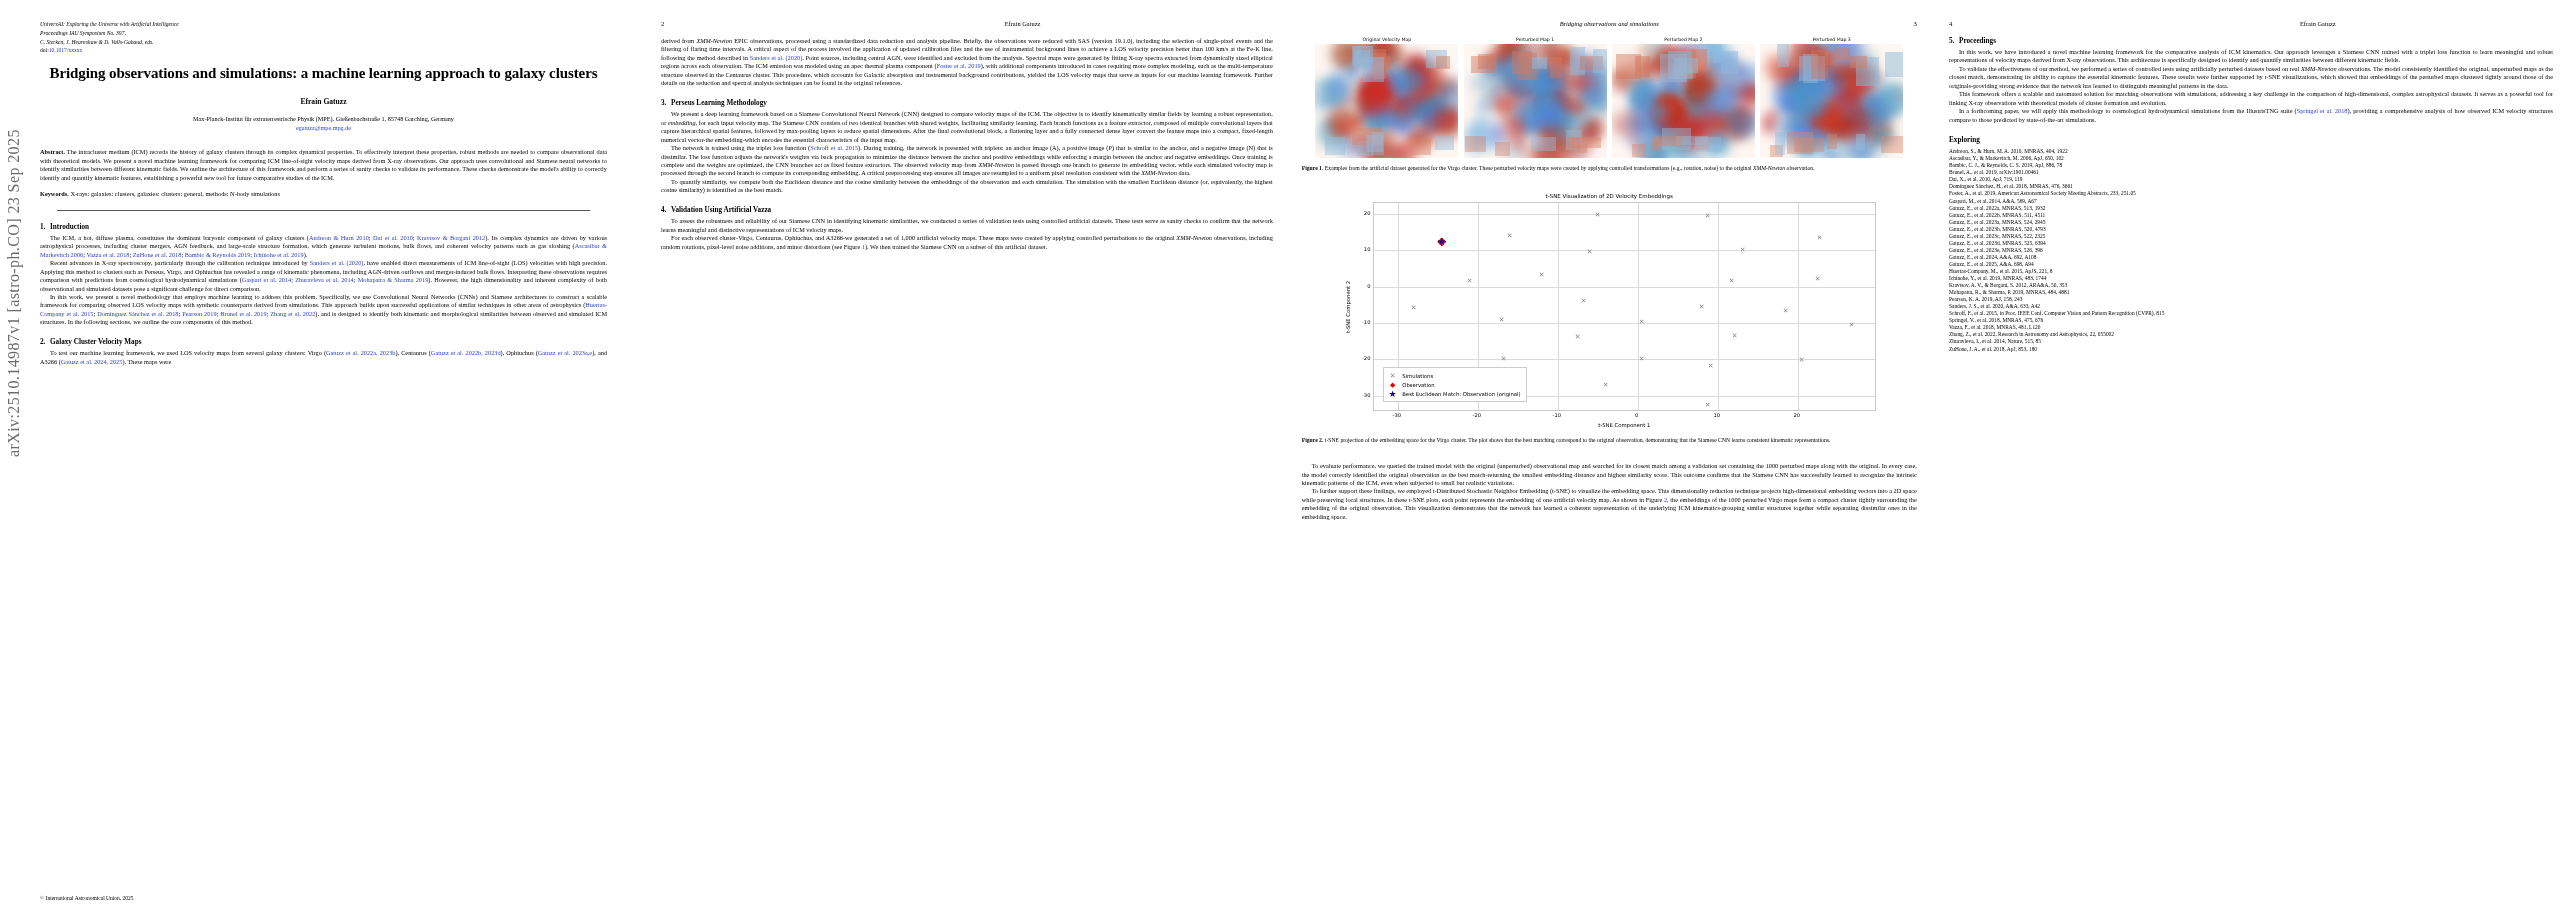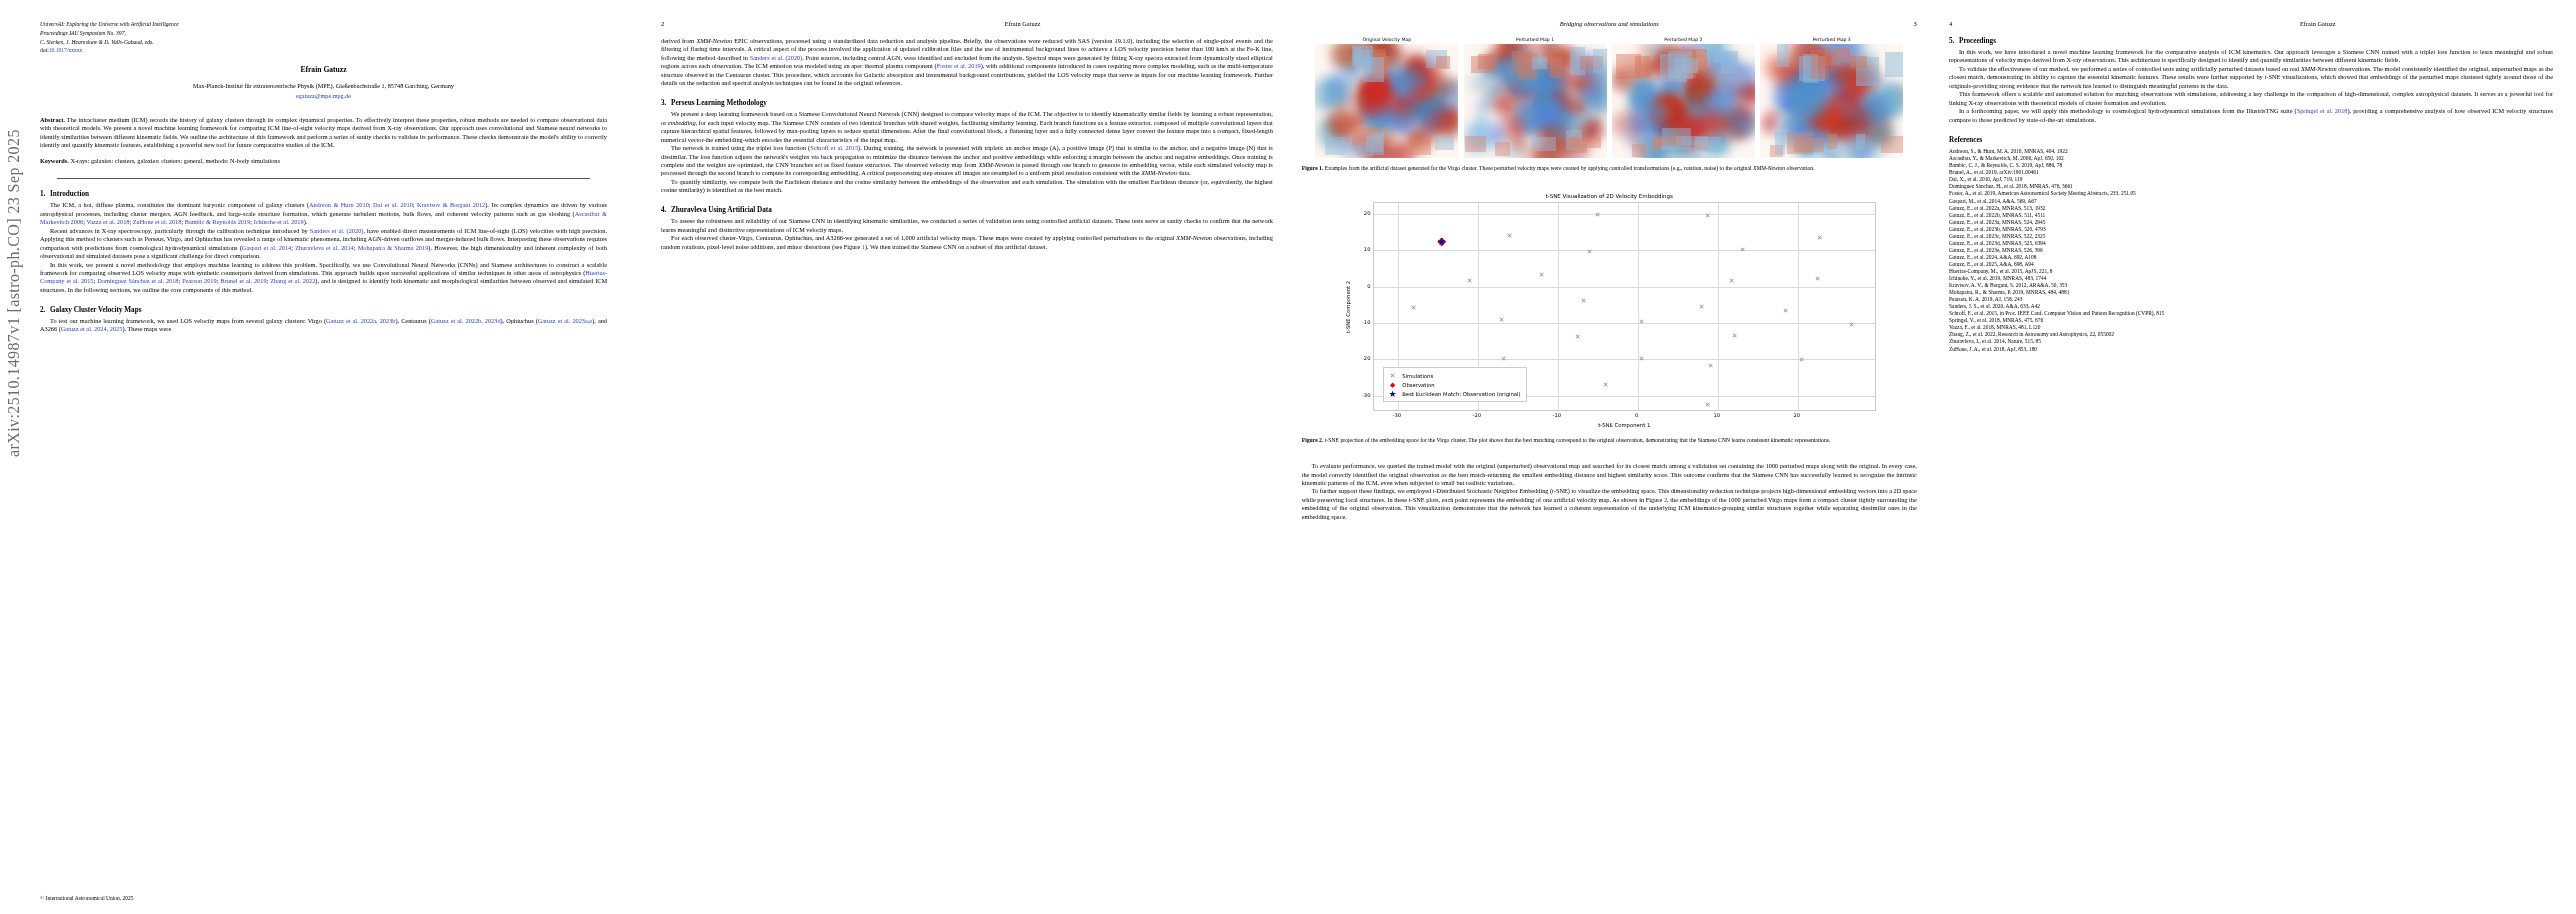--- a/index.html
+++ b/index.html
@@ -102,20 +102,21 @@
   <div class="page p1">
     <div class="arxiv-stamp">arXiv:2510.14987v1  [astro-ph.CO]  23 Sep 2025</div>
 
     <div>
       <div class="venue">UniversAI: Exploring the Universe with Artificial Intelligence</div>
       <div class="venue">Proceedings IAU Symposium No. 397,</div>
       <div class="venue">C. Sterken, J. Hearnshaw &amp; D. Valls-Gabaud, eds.</div>
       <div class="doi"><span>doi:</span><span class="lnk">10.1017/xxxxx</span></div>
     </div>
 
+    <div class="title">Bridging observations and simulations: a machine learning approach to galaxy clusters</div>
     <div class="author">Efrain Gatuzz</div>
     <div class="affil">Max-Planck-Institut für extraterrestrische Physik (MPE), Gießenbachstraße 1, 85748 Garching, Germany</div>
     <div class="email">egatuzz@mpe.mpg.de</div>
 
     <div class="abstract"><b>Abstract.</b> <span>The intracluster medium (ICM) records the history of galaxy clusters through its complex dynamical properties. To effectively interpret these properties, robust methods are needed to compare observational data with theoretical models. We present a novel machine learning framework for comparing ICM line-of-sight velocity maps derived from X-ray observations. Our approach uses convolutional and Siamese neural networks to identify similarities between different kinematic fields. We outline the architecture of this framework and perform a series of sanity checks to validate its performance. These checks demonstrate the model's ability to correctly identify and quantify kinematic features, establishing a powerful new tool for future comparative studies of the ICM.</span></div>
 
     <div class="keywords"><b>Keywords.</b> <span>X-rays: galaxies: clusters, galaxies: clusters: general, methods: N-body simulations</span></div>
 
     <hr class="rule">
 
@@ -143,21 +144,21 @@
     <p class="para noind"><span>derived from </span><i>XMM-Newton</i><span> EPIC observations, processed using a standardized data reduction and analysis pipeline. Briefly, the observations were reduced with SAS (version 19.1.0), including the selection of single-pixel events and the filtering of flaring time intervals. A critical aspect of the process involved the application of updated calibration files and the use of instrumental background lines to achieve a LOS velocity precision better than 100 km/s at the Fe-K line, following the method described in </span><span class="cite">Sanders et al. (2020)</span><span>. Point sources, including central AGN, were identified and excluded from the analysis. Spectral maps were generated by fitting X-ray spectra extracted from dynamically sized elliptical regions across each observation. The ICM emission was modeled using an apec thermal plasma component (</span><span class="cite">Foster et al. 2019</span><span>), with additional components introduced in cases requiring more complex modeling, such as the multi-temperature structure observed in the Centaurus cluster. This procedure, which accounts for Galactic absorption and instrumental background contributions, yielded the LOS velocity maps that serve as inputs for our machine learning framework. Further details on the reduction and spectral analysis techniques can be found in the original references.</span></p>
 
     <div class="sec"><span class="num">3.</span><span>Perseus Learning Methodology</span></div>
 
     <p class="para"><span>We present a deep learning framework based on a Siamese Convolutional Neural Network (CNN) designed to compare velocity maps of the ICM. The objective is to identify kinematically similar fields by learning a robust representation, or </span><i>embedding</i><span>, for each input velocity map. The Siamese CNN consists of two identical branches with shared weights, facilitating similarity learning. Each branch functions as a feature extractor, composed of multiple convolutional layers that capture hierarchical spatial features, followed by max-pooling layers to reduce spatial dimensions. After the final convolutional block, a flattening layer and a fully connected dense layer convert the feature maps into a compact, fixed-length numerical vector-the embedding-which encodes the essential characteristics of the input map.</span></p>
 
     <p class="para"><span>The network is trained using the triplet loss function (</span><span class="cite">Schroff et al. 2015</span><span>). During training, the network is presented with triplets: an anchor image (A), a positive image (P) that is similar to the anchor, and a negative image (N) that is dissimilar. The loss function adjusts the network's weights via back propagation to minimize the distance between the anchor and positive embeddings while enforcing a margin between the anchor and negative embeddings. Once training is complete and the weights are optimized, the CNN branches act as fixed feature extractors. The observed velocity map from </span><i>XMM-Newton</i><span> is passed through one branch to generate its embedding vector, while each simulated velocity map is processed through the second branch to compute its corresponding embedding. A critical preprocessing step ensures all images are resampled to a uniform pixel resolution consistent with the </span><i>XMM-Newton</i><span> data.</span></p>
 
     <p class="para">To quantify similarity, we compute both the Euclidean distance and the cosine similarity between the embeddings of the observation and each simulation. The simulation with the smallest Euclidean distance (or, equivalently, the highest cosine similarity) is identified as the best match.</p>
 
-    <div class="sec"><span class="num">4.</span><span>Zhuravleva Using Artificial Data</span></div>
+    <div class="sec"><span class="num">4.</span><span>Validation Using Artificial Vazza</span></div>
 
     <p class="para">To assess the robustness and reliability of our Siamese CNN in identifying kinematic similarities, we conducted a series of validation tests using controlled artificial datasets. These tests serve as sanity checks to confirm that the network learns meaningful and distinctive representations of ICM velocity maps.</p>
 
     <p class="para"><span>For each observed cluster-Virgo, Centaurus, Ophiuchus, and A3266-we generated a set of 1,000 artificial velocity maps. These maps were created by applying controlled perturbations to the original </span><i>XMM-Newton</i><span> observations, including random rotations, pixel-level noise additions, and minor distortions (see Figure </span><span class="cite">1</span><span>). We then trained the Siamese CNN on a subset of this artificial dataset.</span></p>
   </div>
 
   <div class="page p3">
     <div class="runhead center-ti">
       <span class="mid">Bridging observations and simulations</span>
       <span class="rt pg">3</span>
@@ -949,21 +950,21 @@
     <div class="sec" style="margin-top:3px;"><span class="num">5.</span><span>Proceedings</span></div>
 
     <p class="para">In this work, we have introduced a novel machine learning framework for the comparative analysis of ICM kinematics. Our approach leverages a Siamese CNN trained with a triplet loss function to learn meaningful and robust representations of velocity maps derived from X-ray observations. This architecture is specifically designed to identify and quantify similarities between different kinematic fields.</p>
 
     <p class="para"><span>To validate the effectiveness of our method, we performed a series of controlled tests using artificially perturbed datasets based on real </span><i>XMM-Newton</i><span> observations. The model consistently identified the original, unperturbed maps as the closest match, demonstrating its ability to capture the essential kinematic features. These results were further supported by t-SNE visualizations, which showed that embeddings of the perturbed maps clustered tightly around those of the originals-providing strong evidence that the network has learned to distinguish meaningful patterns in the data.</span></p>
 
     <p class="para">This framework offers a scalable and automated solution for matching observations with simulations, addressing a key challenge in the comparison of high-dimensional, complex astrophysical datasets. It serves as a powerful tool for linking X-ray observations with theoretical models of cluster formation and evolution.</p>
 
     <p class="para"><span>In a forthcoming paper, we will apply this methodology to cosmological hydrodynamical simulations from the IllustrisTNG suite (</span><span class="cite">Springel et al. 2018</span><span>), providing a comprehensive analysis of how observed ICM velocity structures compare to those predicted by state-of-the-art simulations.</span></p>
 
-    <div class="refs-head">References</div>
+    <div class="refs-head">Exploring</div>
     <div id="reflist">
         <div class="ref">Andreon, S., &amp; Hurn, M. A. 2010, MNRAS, 404, 1922</div>
         <div class="ref">Ascasibar, Y., &amp; Markevitch, M. 2006, ApJ, 650, 102</div>
         <div class="ref">Bambic, C. J., &amp; Reynolds, C. S. 2019, ApJ, 886, 78</div>
         <div class="ref">Brunel, A., et al. 2019, arXiv:1901.00461</div>
         <div class="ref">Dai, X., et al. 2010, ApJ, 719, 119</div>
         <div class="ref">Domínguez Sánchez, H., et al. 2018, MNRAS, 476, 3661</div>
         <div class="ref">Foster, A., et al. 2019, American Astronomical Society Meeting Abstracts, 233, 251.05</div>
         <div class="ref">Gaspari, M., et al. 2014, A&amp;A, 569, A67</div>
         <div class="ref">Gatuzz, E., et al. 2022a, MNRAS, 513, 1932</div>

